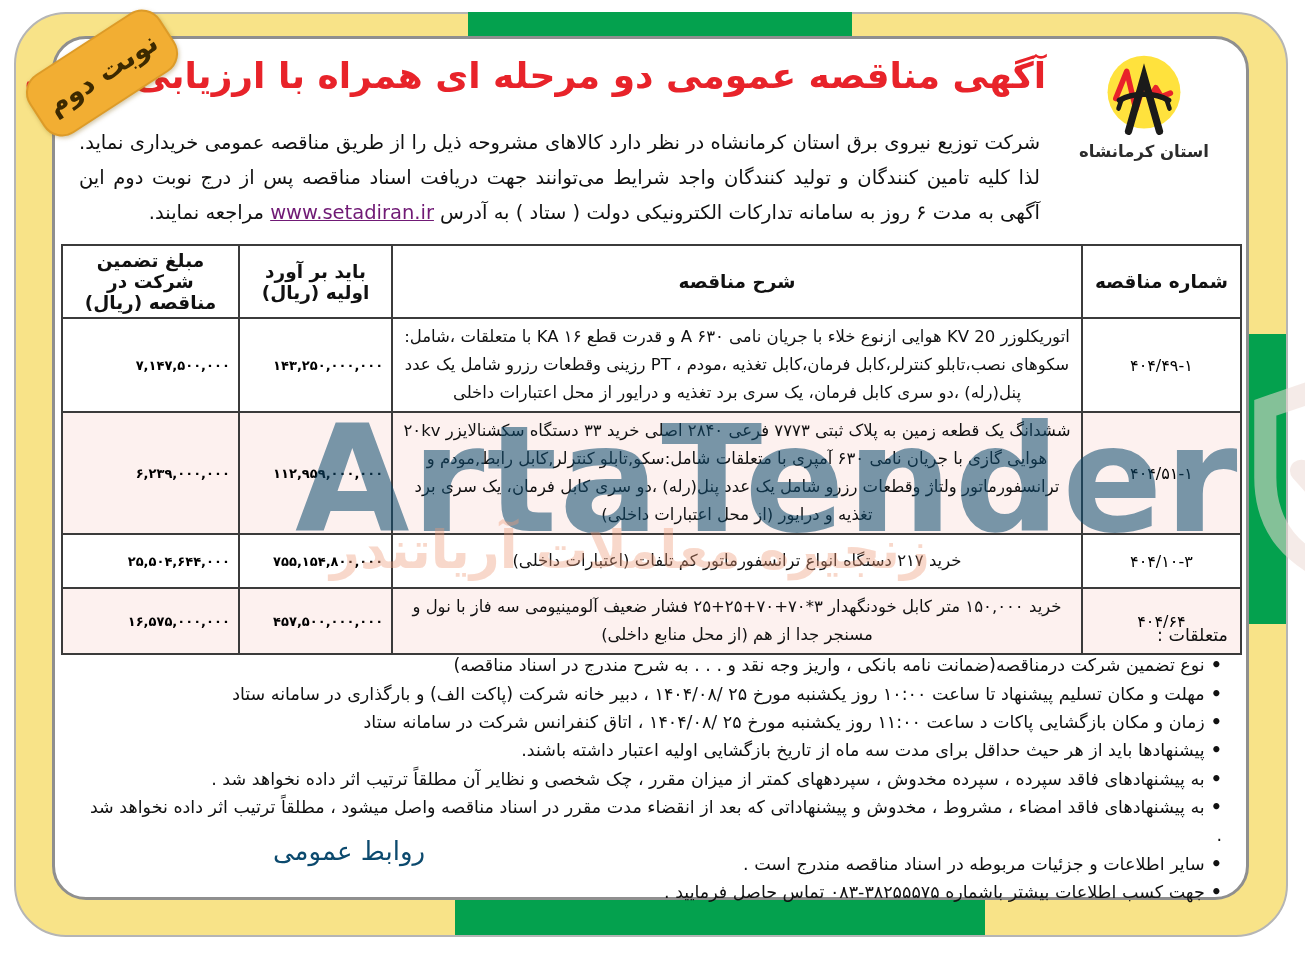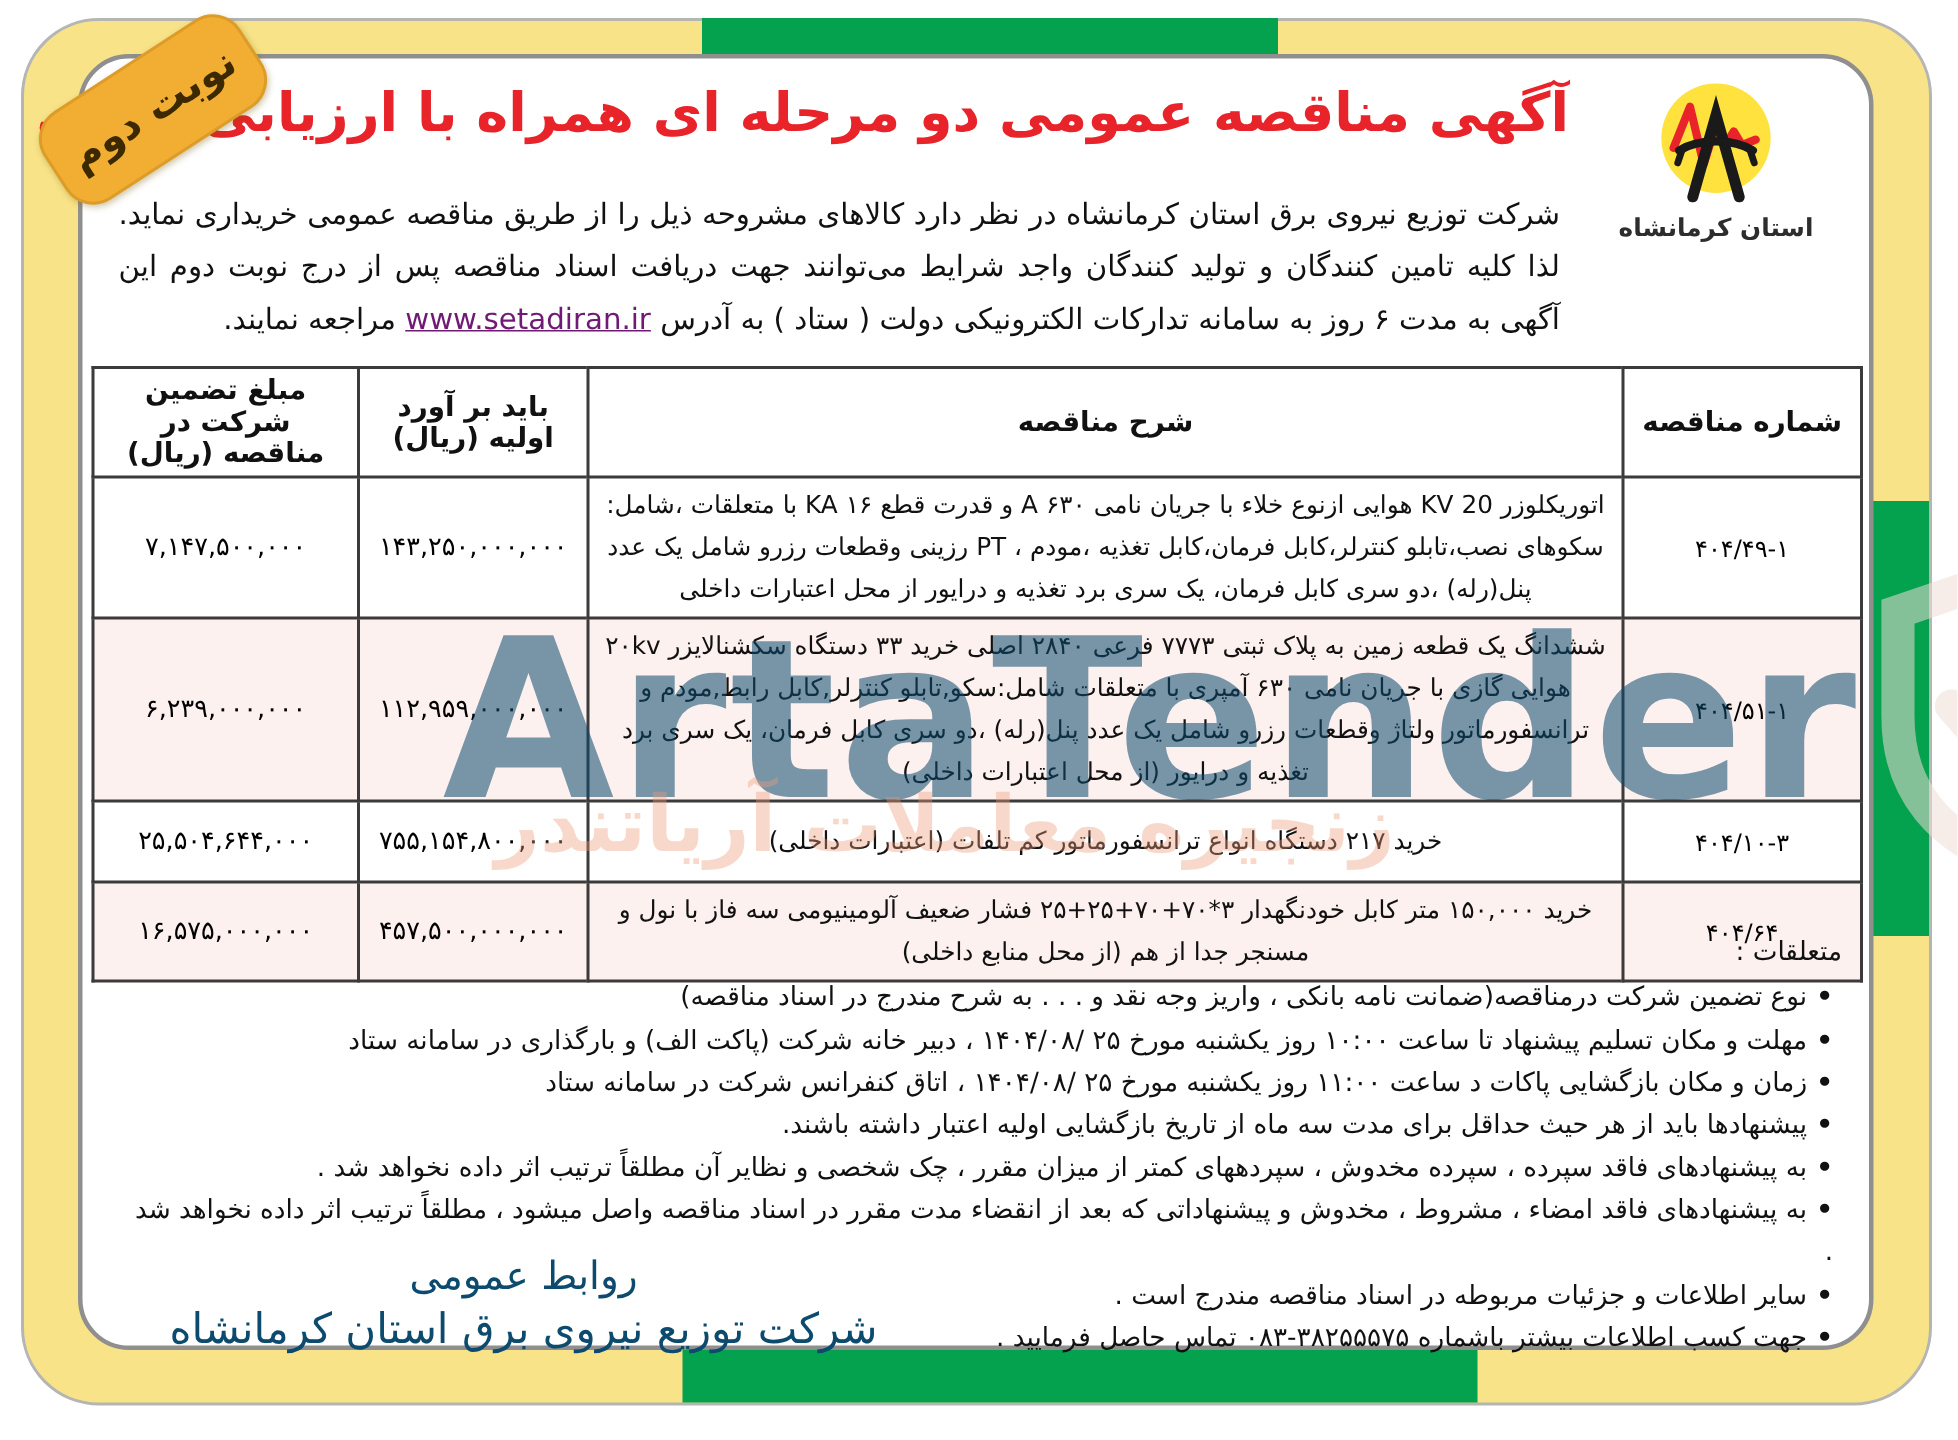--- a/index.html
+++ b/index.html
@@ -29,21 +29,21 @@
   .brand-spacer{float:right;width:190px;height:74px;}
   .intro a{color:#701a75;direction:ltr;unicode-bidi:embed;}
   
   .tender-table{position:absolute;top:205px;left:6px;right:4px;z-index:4;
                 border-collapse:collapse;width:calc(100% - 10px);}
   .tender-table th,.tender-table td{border:2px solid #3b3b3b;padding:4px 8px;vertical-align:middle;}
   .tender-table th{font-size:18.5px;font-weight:bold;color:#111;text-align:center;height:62px;}
   .col-number{width:13.5%;}.col-desc{width:58.5%;}.col-est{width:13%;}.col-gar{width:15%;}
   .cell-number{text-align:center;font-size:16px;direction:ltr;}
   .cell-desc{text-align:center;font-size:16.5px;line-height:1.7;color:#111;}
-  .cell-amount{text-align:center;font-size:17px;}
+  .cell-amount{text-align:right;font-size:13px;font-weight:bold;}
   .row-1{height:88px;}.row-2{height:112px;background:#fdf1ef;}
   .row-3{height:54px;}.row-4{height:58px;background:#fdf1ef;}
   
   .notes{position:absolute;top:582px;right:18px;left:24px;z-index:4;font-size:17.5px;
          color:#111;line-height:1.62;}
   .notes-title{margin:0 0 2px 0;}
   .notes ul{margin:0;padding:0;list-style:none;}
   .notes li{padding-right:6px;}
   .notes li::before{content:"• ";font-weight:bold;}
   
@@ -138,21 +138,20 @@
         <li>پیشنهادها باید از هر حیث حداقل برای مدت سه ماه از تاریخ بازگشایی اولیه اعتبار داشته باشند.</li>
         <li>به پیشنهادهای فاقد سپرده ، سپرده مخدوش ، سپردههای کمتر از میزان مقرر ، چک شخصی و نظایر آن مطلقاً ترتیب اثر داده نخواهد شد .</li>
         <li>به پیشنهادهای فاقد امضاء ، مشروط ، مخدوش و پیشنهاداتی که بعد از انقضاء مدت مقرر در اسناد مناقصه واصل میشود ، مطلقاً ترتیب اثر داده نخواهد شد .</li>
         <li>سایر اطلاعات و جزئیات مربوطه در اسناد مناقصه مندرج است .</li>
         <li>جهت کسب اطلاعات بیشتر باشماره ⁦۰۸۳-۳۸۲۵۵۵۷۵⁩ تماس حاصل فرمایید .</li>
       </ul>
     </div>
 
     <div class="footer">
       <div class="l1">روابط عمومی</div>
-      <div class="l2">شرکت توزیع نیروی برق استان کرمانشاه</div>
     </div>
 
   </div>
 
   <div class="wm wm-latin">
     <span>
       <svg width="170" height="205" viewBox="0 0 100 120" aria-hidden="true">
         <path d="M50 5 L91 19 V60 C91 91 73 107 50 117 C27 107 9 91 9 60 V19 Z" fill="none" stroke="#eedcd6" stroke-width="13"></path>
         <path d="M30 56 L47 75 L76 41" fill="none" stroke="#eedcd6" stroke-width="13" stroke-linecap="round" stroke-linejoin="round"></path>
       </svg>

